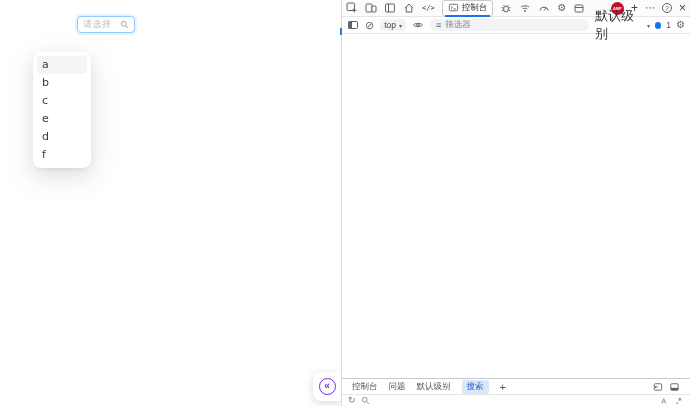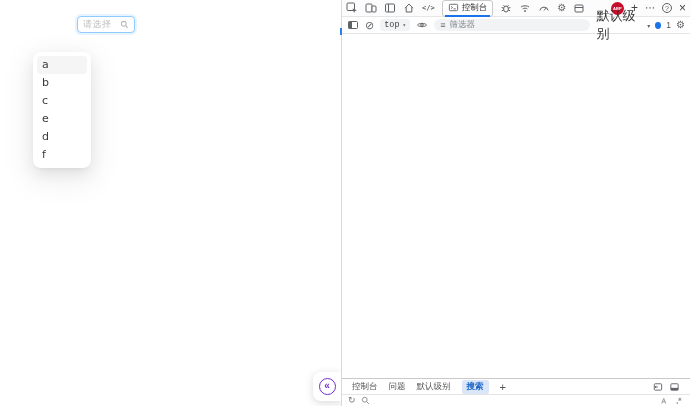--- a/index.html
+++ b/index.html
@@ -83,21 +83,21 @@
   .close-ico { font-size:12px; color:#444; line-height:1; cursor:pointer; }
   .plus-ico { font-size:12px; color:#444; line-height:1; cursor:pointer; }
   .more-ico { font-size:10px; color:#444; line-height:1; cursor:pointer; }
 
   .dt-row2 {
     height:17px; background:#fff; border-bottom:1px solid #e6e6e6;
     display:flex; align-items:center; padding:0 5px; gap:6px;
   }
   .ctx-pill {
     display:flex; align-items:center; gap:3px; background:#f1f3f4; border-radius:3px;
-    padding:1px 4px; font-size:8.5px; color:#444; cursor:pointer;font-family:Liberation Mono, monospace;
+    padding:1px 4px; font-size:8.5px; color:#444; cursor:pointer;
   }
   .mini-arrow { font-size:6px; color:#5f6368; }
   .filter-pill {
     width:168px; height:12px; background:#f1f3f4; border-radius:6px;
     display:flex; align-items:center; gap:4px; padding:0 6px; cursor:text;
   }
   .filter-pill .filter-glyph { font-size:9px; color:#5f6368; line-height:1; }
   .filter-pill .filter-ph { font-size:8.5px; color:#80868b; }
   .row2-right { margin-left:auto; display:flex; align-items:center; gap:5px; }
   .level-label { font-size:13px; color:#333; cursor:pointer; }
@@ -113,21 +113,21 @@
   }
   .msg-text { font-size:8px; font-weight:600; color:#222; line-height:10px; word-break:break-all; }
   .msg-link { color:#1a66cc; text-decoration:underline; font-weight:600; cursor:pointer; }
   .prompt-row { padding:4px 0 0 7px; }
   .prompt-chevron { color:#1a73e8; font-size:9px; font-weight:bold; }
 
   
   .drawer { position:absolute; left:0; bottom:0; width:100%; background:#fff; border-top:1px solid #c9c9c9; }
   .drawer-tabs { height:15px; display:flex; align-items:center; gap:11px; padding:0 10px; }
   .drawer-tab { font-size:8.5px; color:#555; cursor:pointer; white-space:nowrap; }
-  .drawer-tab.active { background:#dbe7f8; color:#1862c6; border-radius:2px; padding:1px 5px;font-weight:bold; }
+  .drawer-tab.active { background:#dbe7f8; color:#1862c6; border-radius:2px; padding:1px 5px; }
   .drawer-add { font-size:11px; color:#555; cursor:pointer; }
   .drawer-right { margin-left:auto; display:flex; align-items:center; gap:6px; }
   .search-sliver {
     height:12px; border-top:1px solid #e4e4e4; display:flex; align-items:center;
     gap:5px; padding:0 6px;
   }
   .sliver-right { margin-left:auto; display:flex; align-items:center; gap:4px; }
   .refresh-glyph { font-size:9px; color:#777; line-height:1; }
 </style>
 </head>

